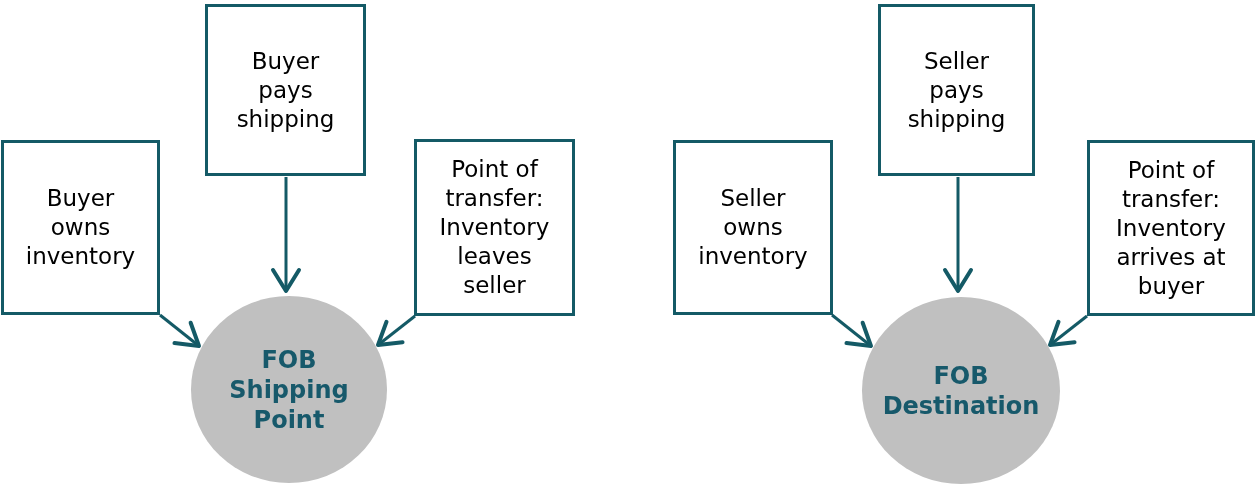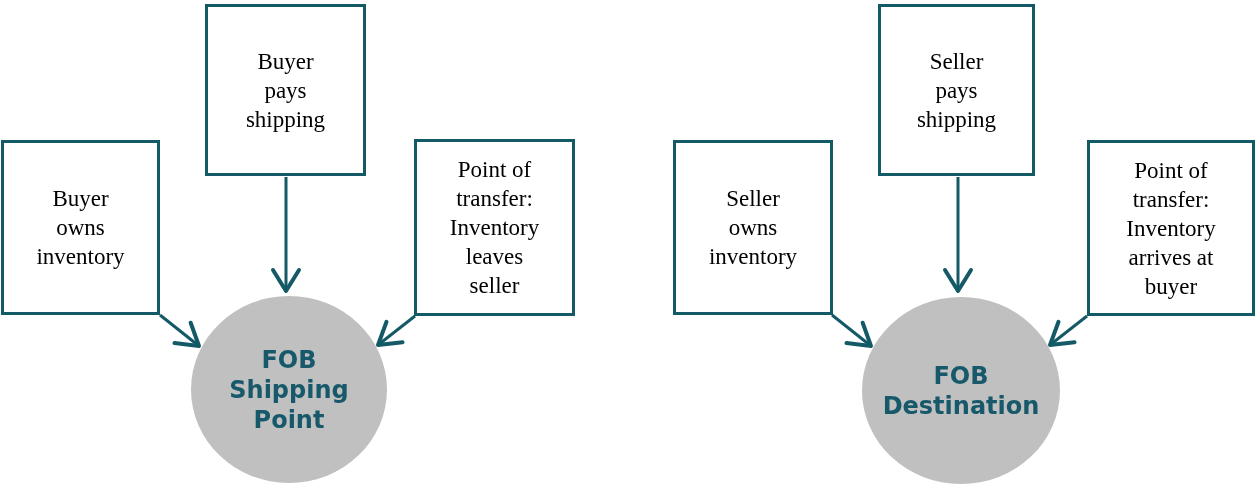--- a/index.html
+++ b/index.html
@@ -26,21 +26,20 @@
     box-sizing:border-box;
     border:3px solid var(--teal);
     background:#fff;
     display:flex;align-items:center;justify-content:center;
   }
   .box-label{
     white-space:pre-line;
     text-align:center;
     font-size:23px;line-height:29px;
     color:var(--box-text);
-    font-family:Liberation Serif, serif;
   }
   .circle{
     position:absolute;
     box-sizing:border-box;
     background:var(--gray);
     border-radius:50%;
     display:flex;align-items:center;justify-content:center;
   }
   .circle-label{
     white-space:pre-line;

